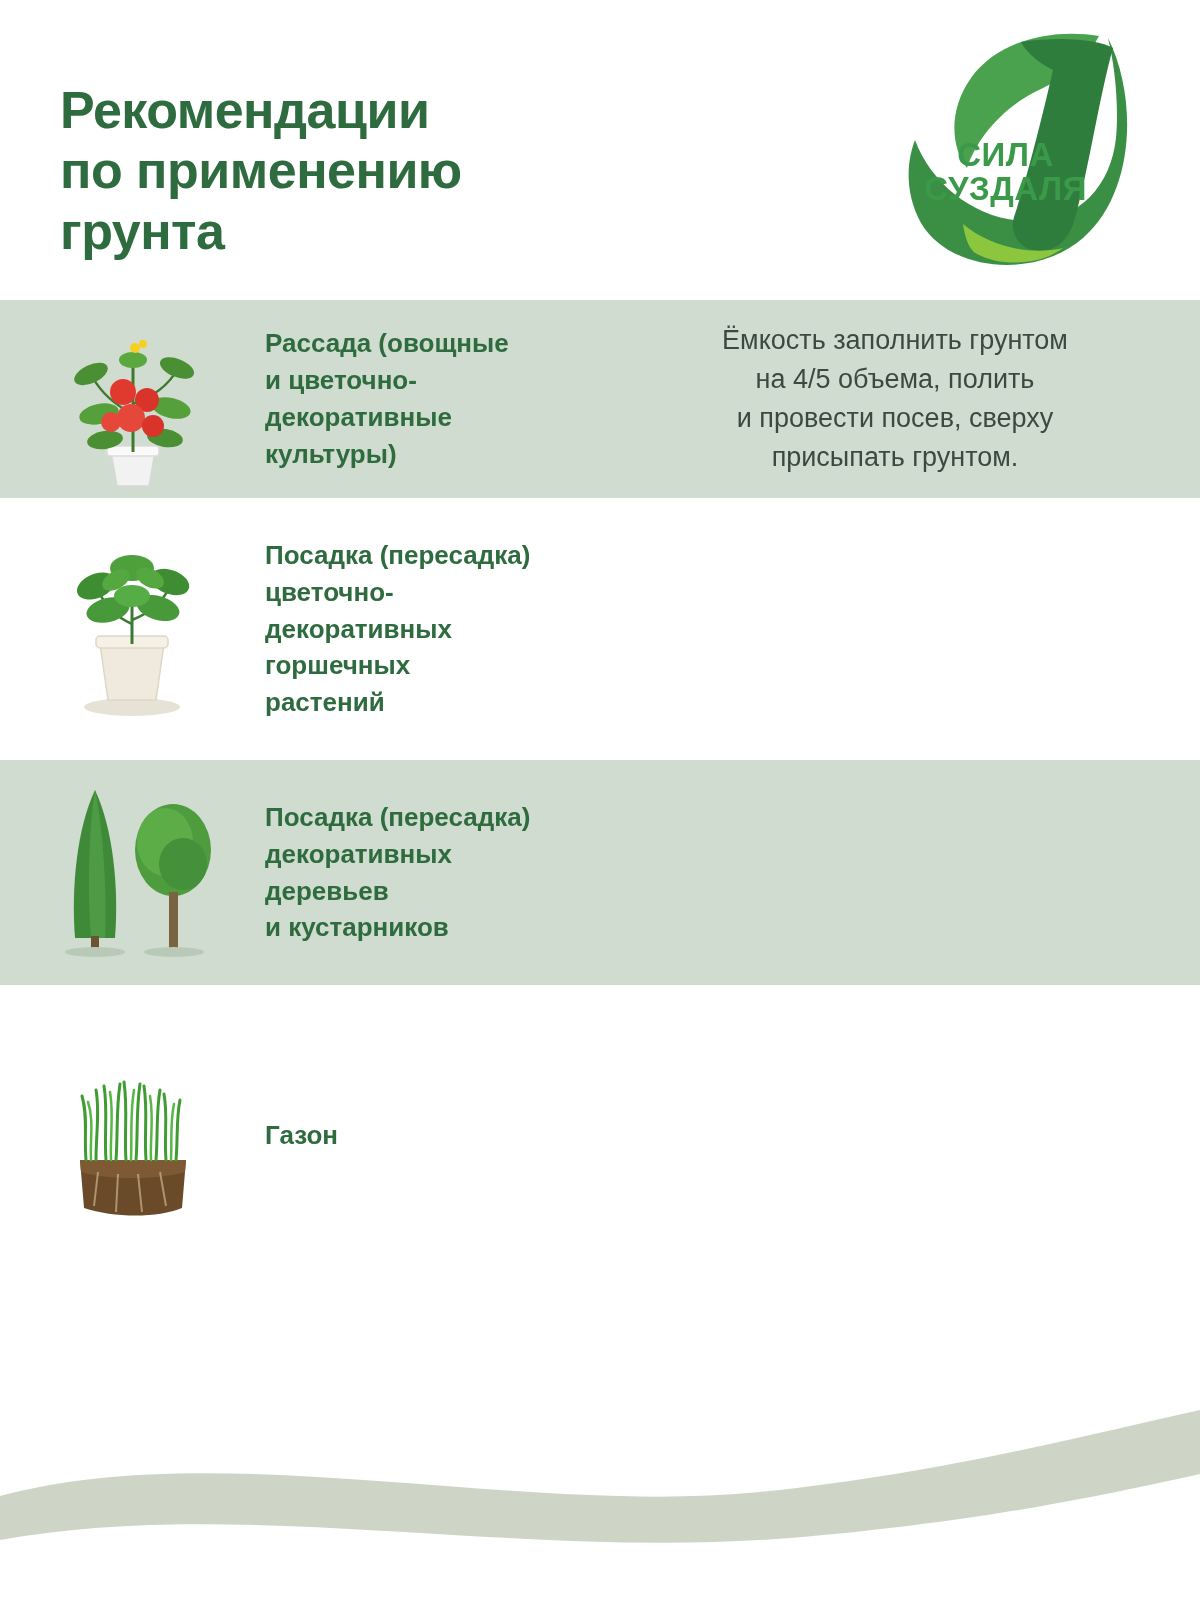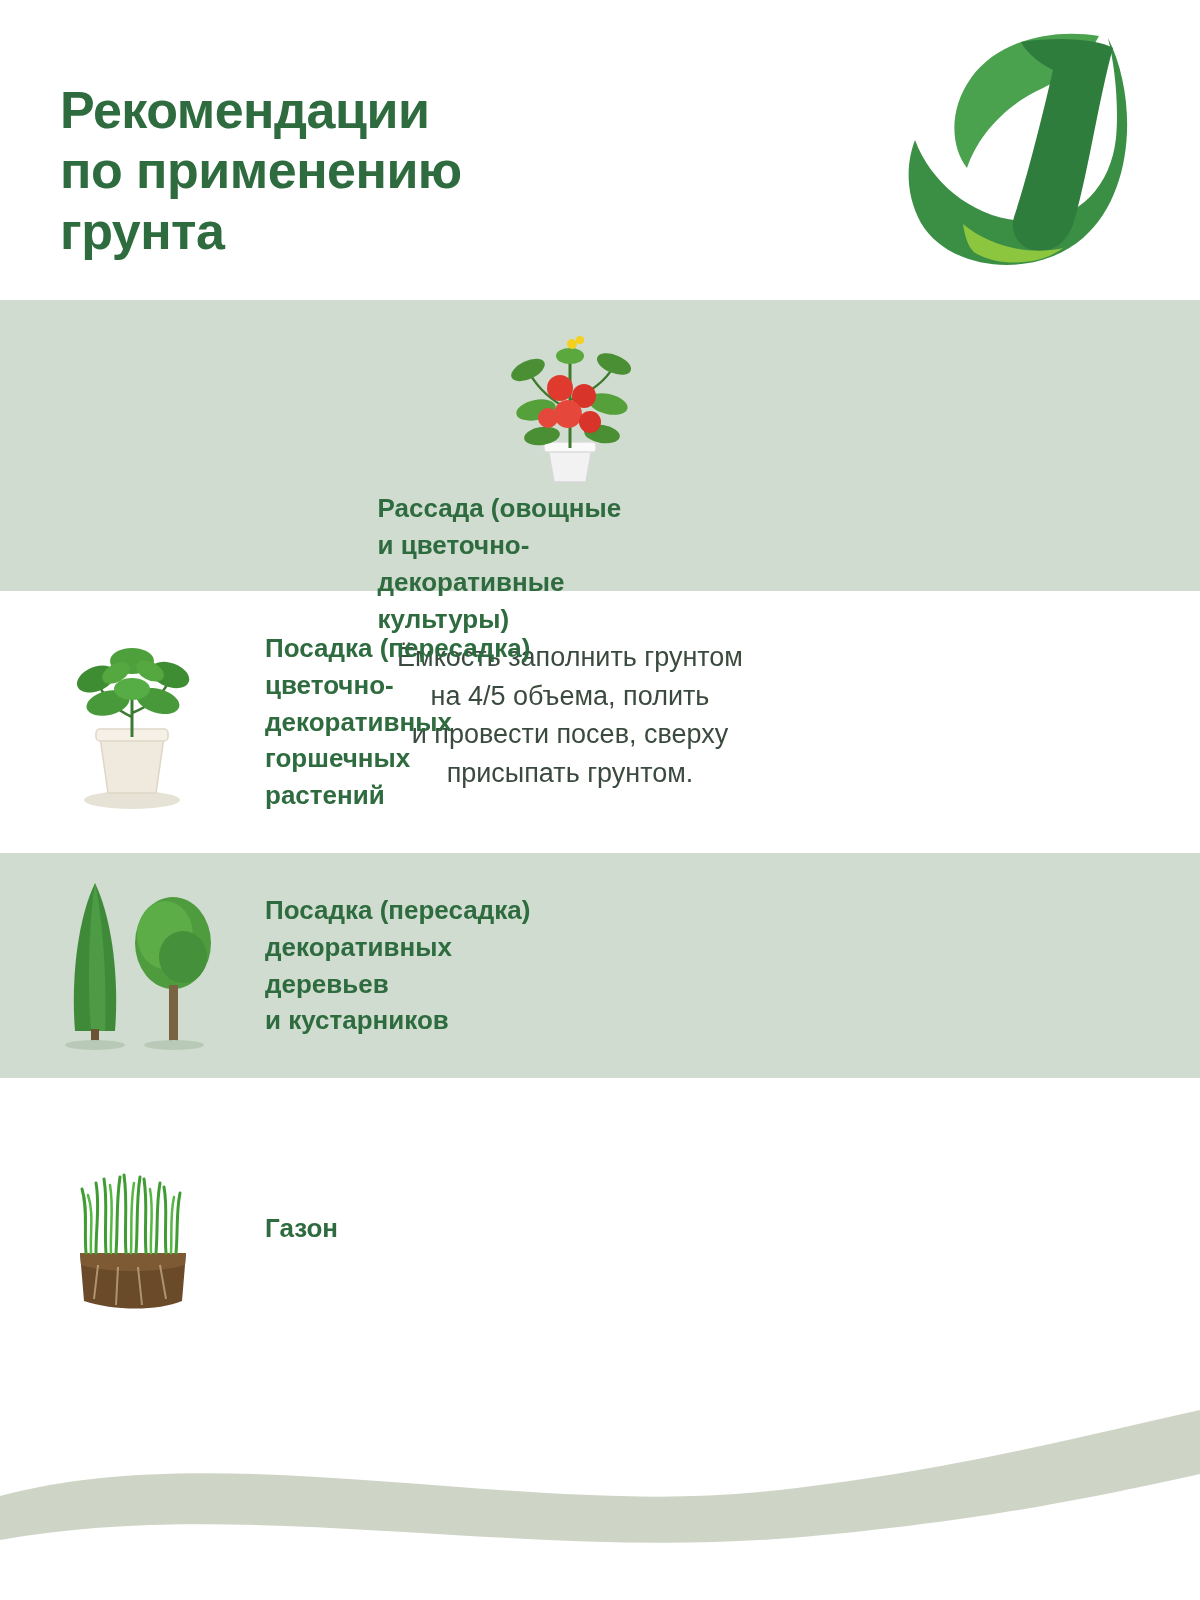--- a/index.html
+++ b/index.html
@@ -87,21 +87,21 @@
   }
   .row-desc {
     flex: 1;
     font-size: 27px;
     line-height: 1.44;
     color: #3b4a3f;
     white-space: pre-line;
     text-align: center;
   }
 
-  .row-1 { height: 291px; flex-direction: column; }
+  .row-1 { height: 198px; }
   .row-2 { height: 262px; }
   .row-3 { height: 225px; }
   .row-4 { height: 300px; }
 
   
   .illus { display: block; }
 
   
   .footer-wave {
     position: absolute;
@@ -127,20 +127,22 @@
 
       <path d="M196 18 C150 10 95 22 68 60 C45 92 48 130 64 150 C74 120 100 88 140 70
                C165 58 185 40 196 18 Z" fill="#4aa24f"></path>
 
       <path d="M118 24 C160 18 196 22 210 30 C196 80 186 150 172 200
                C166 224 150 236 130 232 C113 228 106 212 112 196
                C124 160 140 96 150 52 C138 46 124 36 118 24 Z" fill="#2f7d3d"></path>
 
       <path d="M60 206 C86 228 126 238 160 230 C140 246 100 250 74 236 C66 232 62 220 60 206 Z" fill="#8cc63f"></path>
     </svg>
+    <div class="logo-text">СИЛА
+СУЗДАЛЯ</div>
   </div>
 </div>
 
 <div class="rows">
 
   <div class="row shaded row-1">
     <div class="row-media">
       <svg class="illus" width="180" height="190" viewBox="0 0 180 190" xmlns="http://www.w3.org/2000/svg">
 
         <path d="M68 148 L112 148 L106 182 L74 182 Z" fill="#f2f2f2" stroke="#d8d8d8" stroke-width="1.5"></path>

